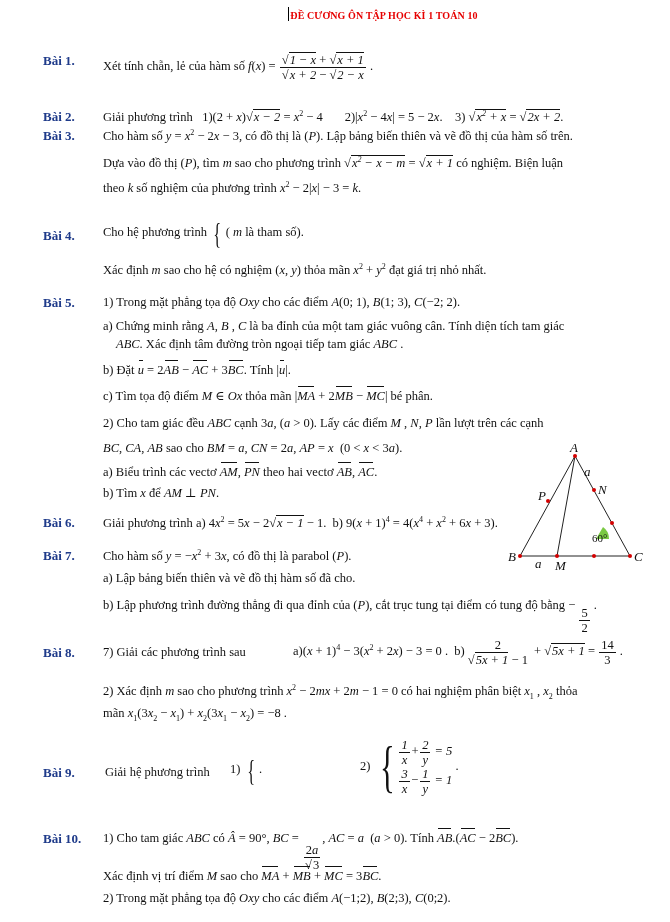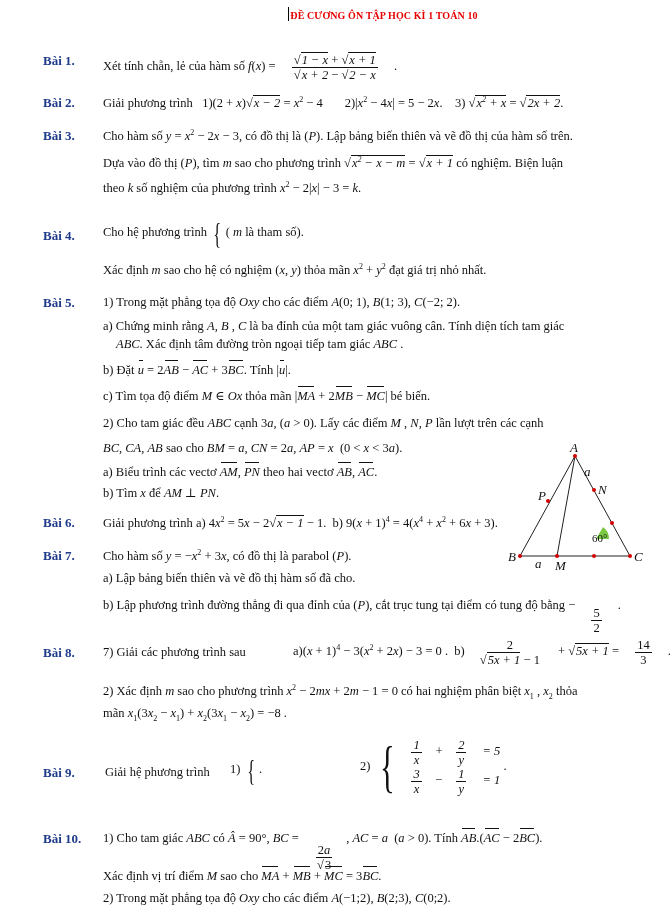--- a/index.html
+++ b/index.html
@@ -11,21 +11,21 @@
     .title {
       position: absolute; top: 7px; left: 0; width: 670px; text-align: center;
       color: #e60000; font-weight: bold; font-size: 10px; letter-spacing: 0.1px; margin-left: 48px;
     }
     .title .cursor { display:inline-block; width:1px; height:14px; background:#000; vertical-align:-2px; margin-right:1px; }
     .row { position: absolute; left: 0; width: 670px; white-space: nowrap; }
     .lab { position: absolute; left: 43px; color: #1f3b8a; font-weight: bold; font-size: 13px; }
     .txt { position: absolute; left: 103px; }
     .ind { position: absolute; left: 103px; }
     .m { font-style: italic; }
-    .frac { display: inline-flex; flex-direction: column; align-items: center; vertical-align: middle; margin: 0 13px; }
+    .frac { display: inline-flex; flex-direction: column; align-items: center; vertical-align: middle; margin: 0 1px; }
     .frac .n { border-bottom: 1px solid #111; padding: 0 2px; line-height: 14px; }
     .frac .d { line-height: 14px; padding: 0 2px; }
     .sq { border-top: 1px solid #111; padding-left: 1px; }
     .sys { display: inline-flex; align-items: center; vertical-align: middle; }
     .brace { font-size: 30px; line-height: 1; transform: scaleX(0.55); margin-right: -2px; }
     .sys .lines { display: flex; flex-direction: column; line-height: 17px; font-style: italic; }
     sup { font-size: 8px; }
     sub { font-size: 8px; }
     .vec { position: relative; display: inline-block; }
     .vec::before { content: ""; position: absolute; left: 1px; right: 1px; top: -3px; border-top: 1px solid #111; }
@@ -37,21 +37,21 @@
 <div class="title"><span class="cursor"></span><span>ĐỀ CƯƠNG ÔN TẬP HỌC KÌ 1 TOÁN 10</span></div>
 
 <div class="row" style="top:42px;height:36px;">
   <span class="lab" style="top:11px">Bài 1.</span>
   <span class="txt" style="top:11px"><span>Xét tính chẵn, lẻ của hàm số </span><span class="m">f</span>(<span class="m">x</span>) = <span class="frac">
         <span class="n">√<span class="sq m">1 − x</span> + √<span class="sq m">x + 1</span></span>
         <span class="d">√<span class="sq m">x + 2</span> − √<span class="sq m">2 − x</span></span>
       </span> .</span>
 </div>
 
-<div class="row" style="top:95px;height:18px;">
+<div class="row" style="top:109px;height:18px;">
   <span class="lab">Bài 2.</span>
   <span class="txt"><span>Giải phương trình</span>&nbsp;&nbsp;&nbsp;1)(2 + <span class="m">x</span>)√<span class="sq m">x − 2</span> = <span class="m">x</span><sup>2</sup> − 4 &nbsp;&nbsp;&nbsp;&nbsp;&nbsp; 2)|<span class="m">x</span><sup>2</sup> − 4<span class="m">x</span>| = 5 − 2<span class="m">x</span>. &nbsp;&nbsp; 3) √<span class="sq m">x<sup>2</sup> + x</span> = √<span class="sq m">2x + 2</span>.</span>
 </div>
 
 <div class="row" style="top:128px;">
   <span class="lab">Bài 3.</span>
   <span class="txt"><span>Cho hàm số </span><span class="m">y</span> = <span class="m">x</span><sup>2</sup> − 2<span class="m">x</span> − 3<span>, có đồ thị là </span>(<span class="m">P</span>)<span>. Lập bảng biến thiên và vẽ đồ thị của hàm số trên.</span></span>
 </div>
 <div class="row" style="top:155px;">
   <span class="ind"><span>Dựa vào đồ thị </span>(<span class="m">P</span>)<span>, tìm </span><span class="m">m</span><span> sao cho phương trình </span>√<span class="sq m">x<sup>2</sup> − x − m</span> = √<span class="sq m">x + 1</span><span> có nghiệm. Biện luận</span></span>
@@ -77,21 +77,21 @@
 <div class="row" style="top:319px;">
   <span class="ind"><span>a) Chứng minh rằng </span><span class="m">A</span>, <span class="m">B</span> , <span class="m">C</span><span> là ba đỉnh của một tam giác vuông cân. Tính diện tích tam giác</span></span>
 </div>
 <div class="row" style="top:337px;">
   <span class="ind" style="left:116px"><span class="m">ABC</span><span>. Xác định tâm đường tròn ngoại tiếp tam giác </span><span class="m">ABC</span> .</span>
 </div>
 <div class="row" style="top:363px;">
   <span class="ind"><span>b) Đặt </span><span class="vec m">u</span> = 2<span class="vec m">AB</span> − <span class="vec m">AC</span> + 3<span class="vec m">BC</span><span>. Tính </span>|<span class="vec m">u</span>|.</span>
 </div>
 <div class="row" style="top:388px;">
-  <span class="ind"><span>c) Tìm tọa độ điểm </span><span class="m">M</span> ∈ <span class="m">Ox</span><span> thỏa mãn </span>|<span class="vec m">MA</span> + 2<span class="vec m">MB</span> − <span class="vec m">MC</span>|<span> bé biến.</span></span>
+  <span class="ind"><span>c) Tìm tọa độ điểm </span><span class="m">M</span> ∈ <span class="m">Ox</span><span> thỏa mãn </span>|<span class="vec m">MA</span> + 2<span class="vec m">MB</span> − <span class="vec m">MC</span>|<span> bé phân.</span></span>
 </div>
 <div class="row" style="top:416px;">
   <span class="ind"><span>2) Cho tam giác đều </span><span class="m">ABC</span><span> cạnh </span>3<span class="m">a</span>, (<span class="m">a</span> &gt; 0)<span>. Lấy các điểm </span><span class="m">M</span> , <span class="m">N</span>, <span class="m">P</span><span> lần lượt trên các cạnh</span></span>
 </div>
 <div class="row" style="top:441px;">
   <span class="ind"><span class="m">BC</span>, <span class="m">CA</span>, <span class="m">AB</span><span> sao cho </span><span class="m">BM</span> = <span class="m">a</span>, <span class="m">CN</span> = 2<span class="m">a</span>, <span class="m">AP</span> = <span class="m">x</span> &nbsp;(0 &lt; <span class="m">x</span> &lt; 3<span class="m">a</span>).</span>
 </div>
 <div class="row" style="top:465px;">
   <span class="ind"><span>a) Biểu trình các vectơ </span><span class="vec m">AM</span>, <span class="vec m">PN</span><span> theo hai vectơ </span><span class="vec m">AB</span>, <span class="vec m">AC</span>.</span>
 </div>

